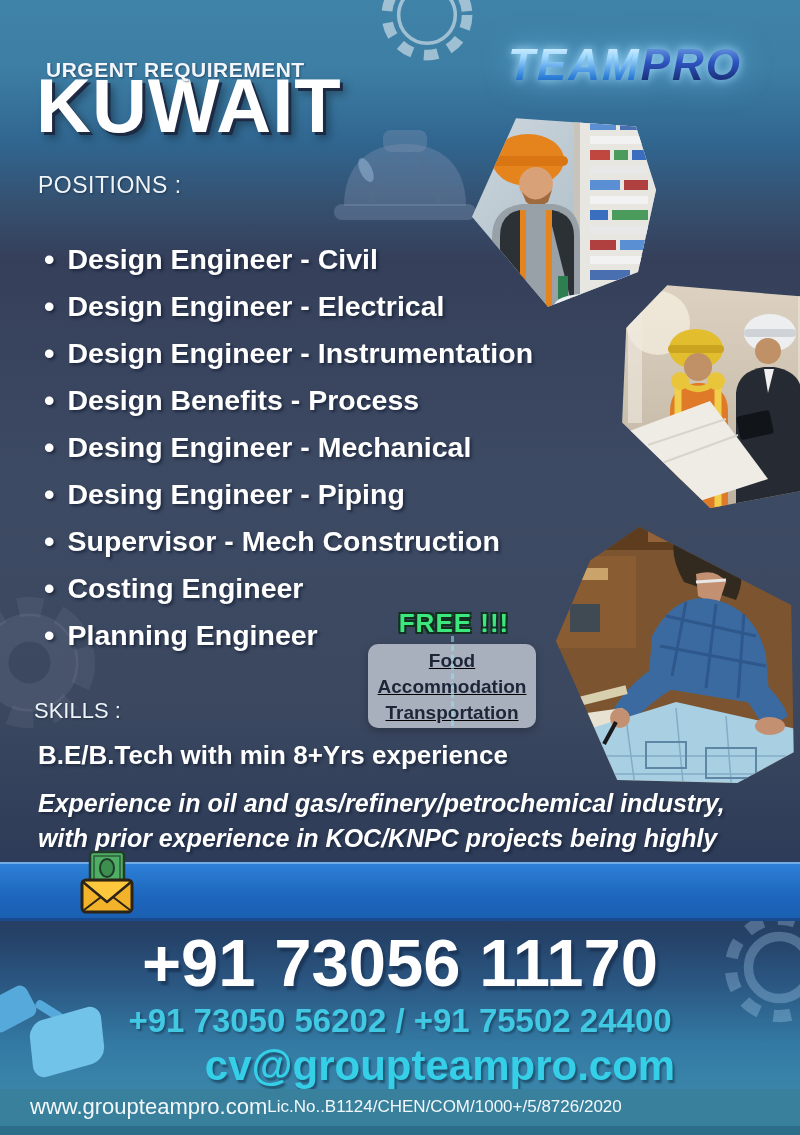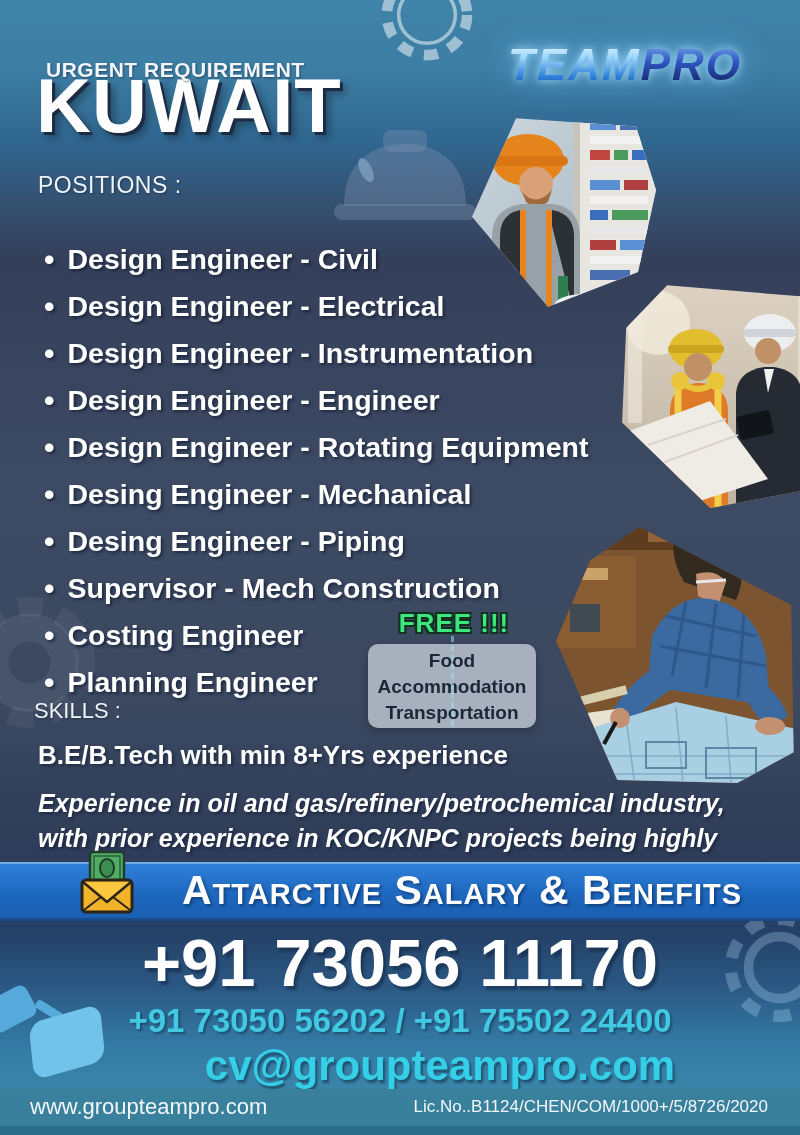--- a/index.html
+++ b/index.html
@@ -43,21 +43,21 @@
   ul.positions{left:28px;top:220px;margin:16px;padding:0;list-style:none;position:absolute;}
   ul.positions li{height:47px;display:flex;align-items:center;color:#fff;font-size:28.5px;font-weight:700;
     text-shadow:2px 2px 3px rgba(12,22,42,.6);}
   ul.positions li::before{content:"•";margin-right:13px;font-size:30px;}
   
   .free-title{left:370px;top:608px;width:168px;text-align:center;color:#3ce87e;font-size:26px;font-weight:700;letter-spacing:1px;
     text-shadow:-2px -2px 0 #11301d,2px -2px 0 #11301d,-2px 2px 0 #11301d,2px 2px 0 #11301d;}
   .free-dash{left:451px;top:636px;height:90px;border-left:3px dashed rgba(150,225,245,.55);z-index:3;}
   .free-box{left:368px;top:644px;width:168px;height:84px;border-radius:10px;background:rgba(178,184,197,.92);
     box-shadow:0 3px 8px rgba(0,0,0,.25);z-index:2;}
-  ul.free-items{position:absolute;inset:0;margin:0;padding:4px 0 0;list-style:none;z-index:4;}
+  ul.free-items{position:absolute;inset:0;margin:0;padding:4px 0 0;list-style:none;z-index:4;text-decoration:underline;}
   ul.free-items li{text-align:center;color:#1d2637;font-size:19px;font-weight:700;line-height:26px;}
   
   .skills-label{left:34px;top:698px;color:#eef3f8;font-size:22px;text-shadow:1px 1px 2px rgba(10,25,45,.5);}
   .skills-exp{left:38px;top:740px;color:#fff;font-size:26px;font-weight:700;text-shadow:2px 2px 3px rgba(12,22,42,.55);}
   .skills-detail{left:38px;top:786px;color:#fff;font-size:25px;font-weight:700;font-style:italic;line-height:35px;text-shadow:2px 2px 3px rgba(12,22,42,.55);}
   
   .banner{left:0;top:862px;width:800px;height:54px;
     background:linear-gradient(180deg,#2e80d8 0%,#1d66bd 60%,#1a5fb2 100%);
     border-top:2px solid rgba(130,185,240,.85);border-bottom:3px solid rgba(10,40,90,.6);z-index:5;}
   .banner-icon{left:74px;top:850px;width:66px;height:66px;z-index:6;}
@@ -67,21 +67,21 @@
   
   .phone-primary{left:0;top:924px;width:800px;text-align:center;color:#fff;font-size:67px;font-weight:700;
     text-shadow:3px 4px 2px rgba(15,35,65,.5);}
   .phone-secondary{left:0;top:1002px;width:800px;text-align:center;color:#41c9e3;font-size:33px;font-weight:700;
     text-shadow:2px 2px 2px rgba(10,40,60,.45);}
   .email{left:0;top:1042px;width:800px;text-align:center;color:#35cfe8;font-size:42px;font-weight:700;
     text-shadow:2px 3px 2px rgba(10,40,60,.5);margin-left:40px;}
   
   .footer{left:0;top:1089px;width:800px;height:46px;background:#38809c;z-index:5;
     box-sizing:border-box;border-bottom:9px solid #2c6e89;
-    display:flex;align-items:center;justify-content:space-between;padding:0 32px 2px 30px;}
+    display:flex;align-items:center;justify-content:flex-start;padding:0 32px 2px 30px;}
   .footer-website{color:#f2f7fa;font-size:22px;}
   .footer-license{color:#f2f7fa;font-size:17px;}
 </style>
 </head>
 <body>
 
 <div class="poster">
 
   <svg class="gear" style="left:368px;top:-44px;width:118px;height:118px;" viewBox="0 0 100 100">
     <circle cx="50" cy="50" r="34" fill="none" stroke="rgba(255,255,255,.5)" stroke-width="9" stroke-dasharray="12 10"></circle>
@@ -235,24 +235,21 @@
   <li>
         <span>Design Engineer - Civil</span>
       </li>
       <li>
         <span>Design Engineer - Electrical</span>
       </li>
       <li>
         <span>Design Engineer - Instrumentation</span>
       </li>
       <li>
-        <span>Design Engineer - Engineer</span>
-      </li>
-      <li>
-        <span>Design Engineer - Rotating Equipment</span>
+        <span>Design Benefits - Process</span>
       </li>
       <li>
         <span>Desing Engineer - Mechanical</span>
       </li>
       <li>
         <span>Desing Engineer - Piping</span>
       </li>
       <li>
         <span>Supervisor - Mech Construction</span>
       </li>
@@ -284,21 +281,20 @@
 
   <div class="abs banner"></div>
   <svg class="abs banner-icon" viewBox="0 0 66 66">
     <rect x="16" y="2" width="34" height="32" rx="3" fill="#4fae63" stroke="#203c2b" stroke-width="2.5"></rect>
     <rect x="20" y="6" width="26" height="24" fill="none" stroke="#2c5c3c" stroke-width="1.5"></rect>
     <ellipse cx="33" cy="18" rx="7" ry="9" fill="#3d8f50" stroke="#203c2b" stroke-width="2"></ellipse>
     <rect x="8" y="30" width="50" height="32" rx="4" fill="#f2b32b" stroke="#2b2417" stroke-width="3"></rect>
     <path d="M9 32 L33 52 L57 32" fill="#fdc83e" stroke="#2b2417" stroke-width="2.5" stroke-linejoin="round"></path>
     <path d="M10 60 L27 47 M56 60 L39 47" fill="none" stroke="#2b2417" stroke-width="2"></path>
   </svg>
-  <div class="abs banner-text">Attarctive Salary &amp; Benefits</div>
 
   <div class="abs phone-primary">+91 73056 11170</div>
   <div class="abs phone-secondary">+91 73050 56202 / +91 75502 24400</div>
   <div class="abs email">cv@groupteampro.com</div>
 
   <div class="abs footer">
     <span class="footer-website">www.groupteampro.com</span>
     <span class="footer-license">Lic.No..B1124/CHEN/COM/1000+/5/8726/2020</span>
   </div>
 

